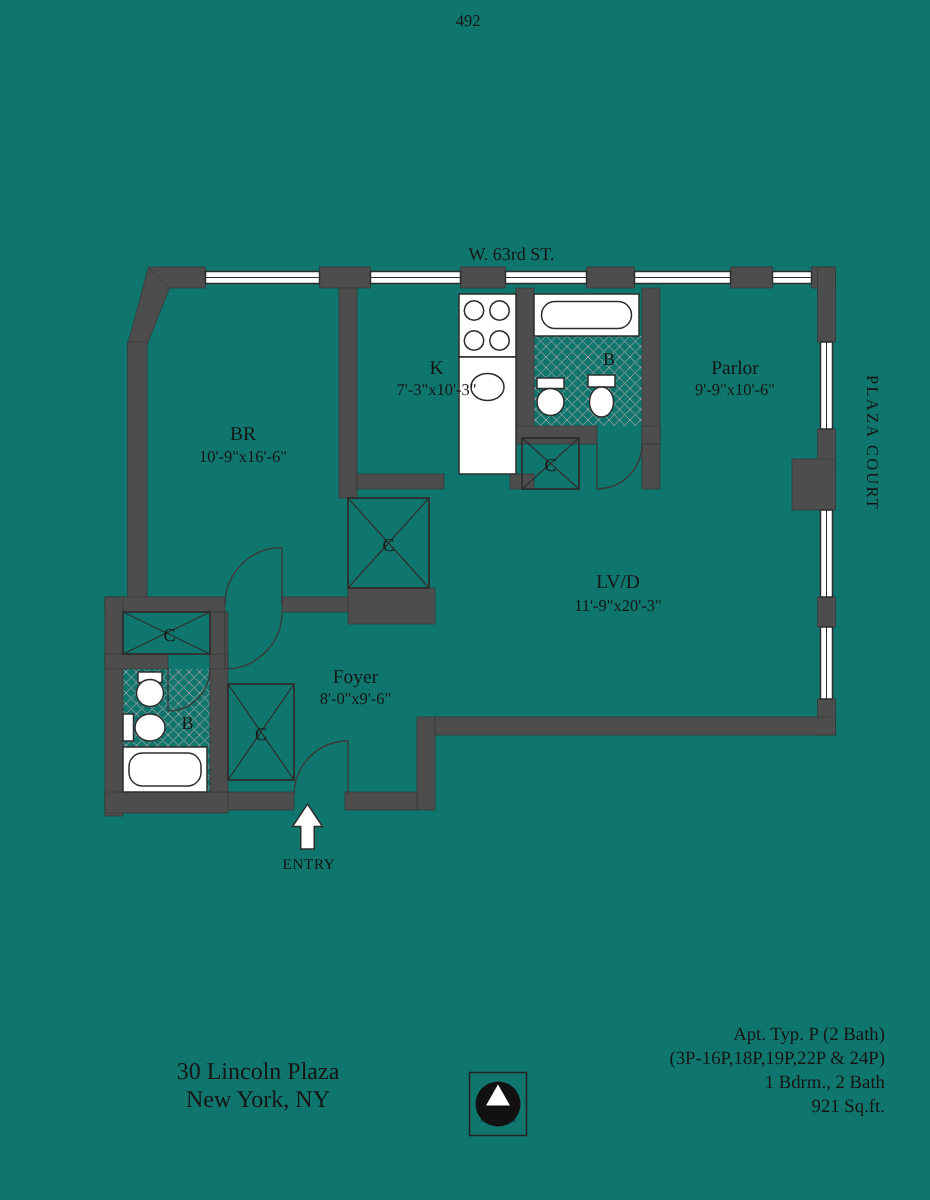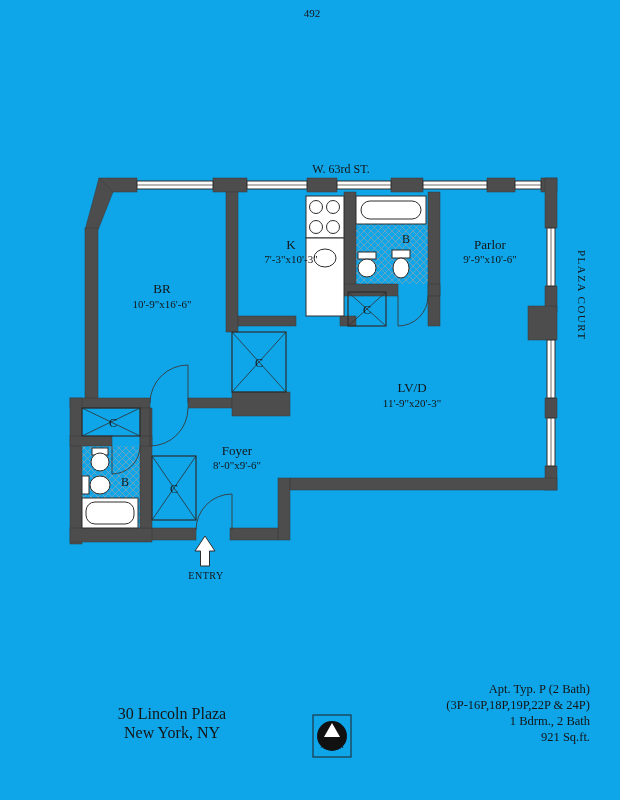--- a/index.html
+++ b/index.html
@@ -1,16 +1,16 @@
 <!DOCTYPE html>
 <html><head>
 <meta charset="utf-8">
 <style>
   html,body{margin:0;padding:0;background:#e9e8e5;}
-  .page{width:620px;height:800px;background:#0ea5e9;position:relative;margin:0 auto;overflow:hidden;
+  .page{width:620px;height:800px;background:#0f766e;position:relative;margin:0 auto;overflow:hidden;
         font-family:"Liberation Serif","DejaVu Serif",serif;}
   svg{display:block;}
   svg text{font-family:"Liberation Serif","DejaVu Serif",serif;fill:#151515;}
   .wall{fill:#4d4d4d;stroke:#383838;stroke-width:.5;}
   .win{fill:#ffffff;stroke:#2e2e2e;stroke-width:1;}
   .winline{stroke:#2e2e2e;stroke-width:.7;}
   .thin{fill:none;stroke:#2e2e2e;stroke-width:1.2;}
   .fix{fill:#ffffff;stroke:#2e2e2e;stroke-width:1;}
   .fixline{fill:none;stroke:#2e2e2e;stroke-width:1;}
   .door{fill:none;stroke:#3a3a3a;stroke-width:.9;}

